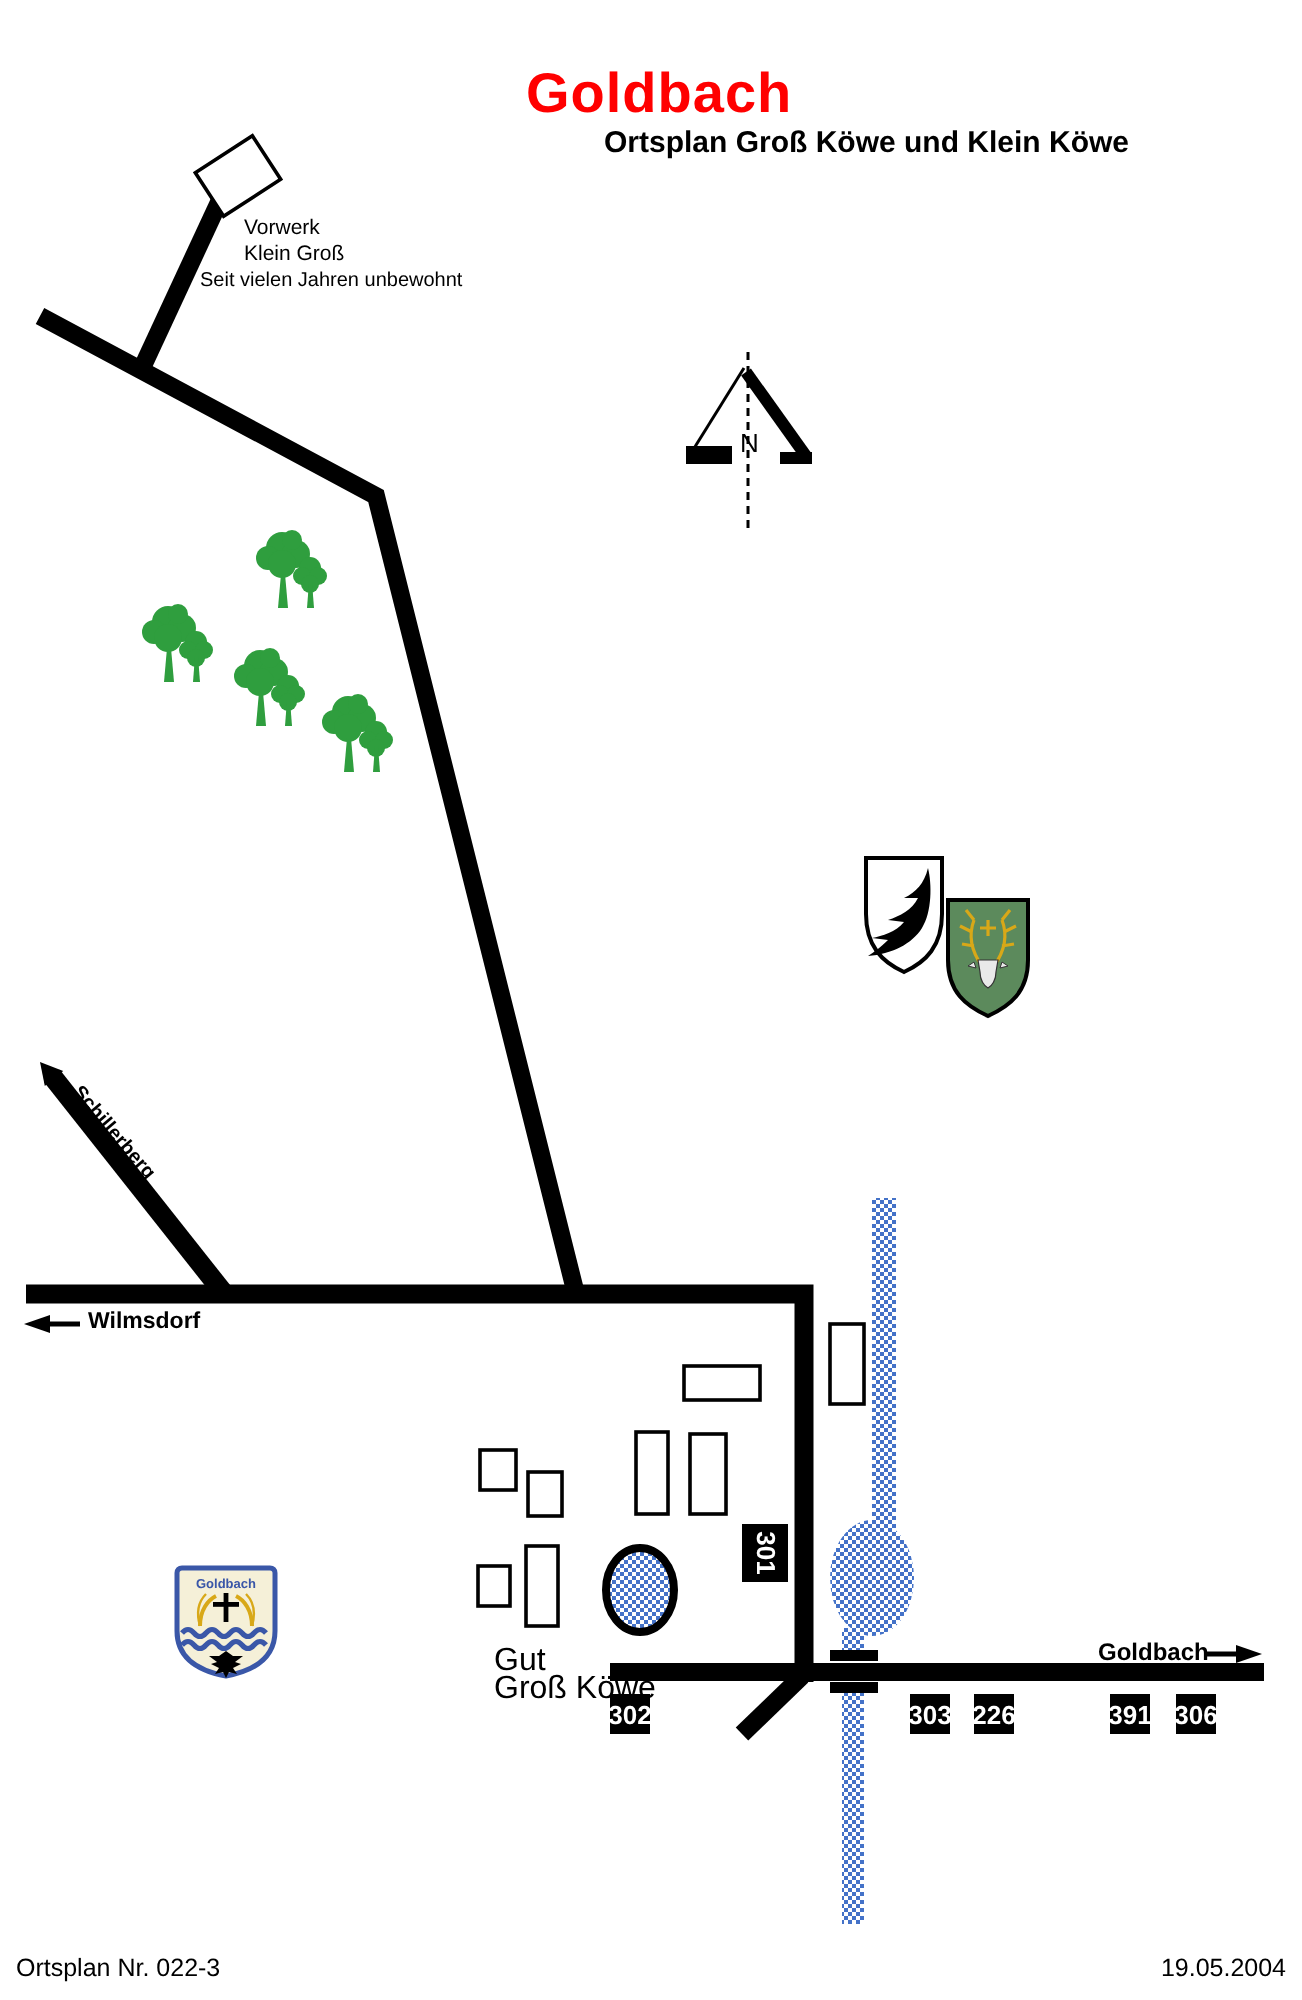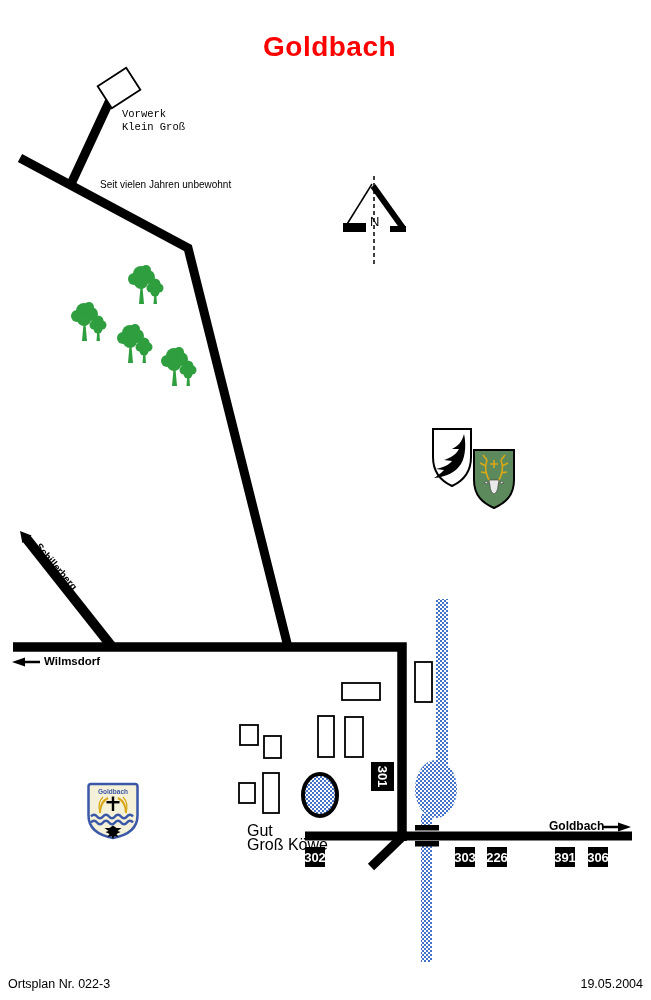--- a/index.html
+++ b/index.html
@@ -2,22 +2,22 @@
 <html style="--title-red: #ff0000; --road-black: #000000; --tree-green: #2f9e3e; --water-blue: #4472c8; --shield-green: #5c8a5c; --antler-gold: #d8a818; --arms-blue: #3a57a8; --arms-cream: #f5f0d8;"><head>
 <meta charset="utf-8">
 <style>
   html,body{margin:0;padding:0;background:#fff;}
   .page{position:relative;width:651px;height:1000px;background:#fff;overflow:hidden;
         font-family:"Liberation Sans",sans-serif;color:#000;}
   .abs{position:absolute;}
   .page-title{font-size:28px;font-weight:bold;color:var(--title-red,#f00);letter-spacing:.5px;}
   .page-subtitle{font-size:15px;font-weight:bold;}
   .lbl{font-size:10.5px;line-height:13px;white-space:nowrap;}
-  .lbl .ind{padding-left:22px;display:block;font-family:Liberation Mono, monospace;}
-  .lbl .l3{font-size:10px;display:block;margin-top:44px;}
+  .lbl .ind{padding-left:22px;display:block;}
+  .lbl .l3{font-size:10px;display:block;}
   .rotlbl{font-size:10px;font-weight:bold;transform:rotate(49.5deg);transform-origin:0 0;white-space:nowrap;}
   .roadname{font-size:11.5px;font-weight:bold;white-space:nowrap;text-align:center;}
   .roadname.big{font-size:12px;}
   .two-line{font-size:16px;line-height:13.5px;white-space:nowrap;}
   .plot{position:absolute;background:#000;color:#fff;font-weight:bold;font-size:13px;
         width:20px;height:20px;display:flex;align-items:center;justify-content:center;}
   .plot.rot{width:23px;height:29px;}
   .plot.rot span{display:block;transform:rotate(90deg);}
   .footer{font-size:12.5px;font-weight:normal;white-space:nowrap;}
   svg{display:block;}
@@ -137,20 +137,21 @@
       </g>
       <g stroke="var(--arms-blue,#3a57a8)" stroke-width="2.6" fill="none">
         <path d="M91,816.5 q3,-3.5 6,0 t6,0 t6,0 t6,0 t6,0 t6,0 t6,0"></path>
         <path d="M91,822.5 q3,-3.5 6,0 t6,0 t6,0 t6,0 t6,0 t6,0 t6,0"></path>
       </g>
       <path d="M113,825.5 l-3.5,2.5 l-5,0 l4,3 l-3,1 l4,2 l-2,3 l4,-1 l1.5,3 l1.5,-3 l4,1 l-2,-3 l4,-2 l-3,-1 l4,-3 l-5,0 z" fill="#000"></path>
     </g>
   </svg>
 
   <div class="abs page-title" style="left:263px;top:31px">Goldbach</div>
+  <div class="abs page-subtitle" style="left:302px;top:63px">Ortsplan Groß Köwe und Klein Köwe</div>
 
   <div class="abs lbl" style="left:100px;top:108px">
     <span class="ind">Vorwerk</span>
     <span class="ind">Klein Groß</span>
     <span class="l3">Seit vielen Jahren unbewohnt</span>
   </div>
 
   <div class="abs rotlbl" style="left:42px;top:541px">Schillerberg</div>
 
   <div class="abs roadname" style="left:44px;top:655px">Wilmsdorf</div>

